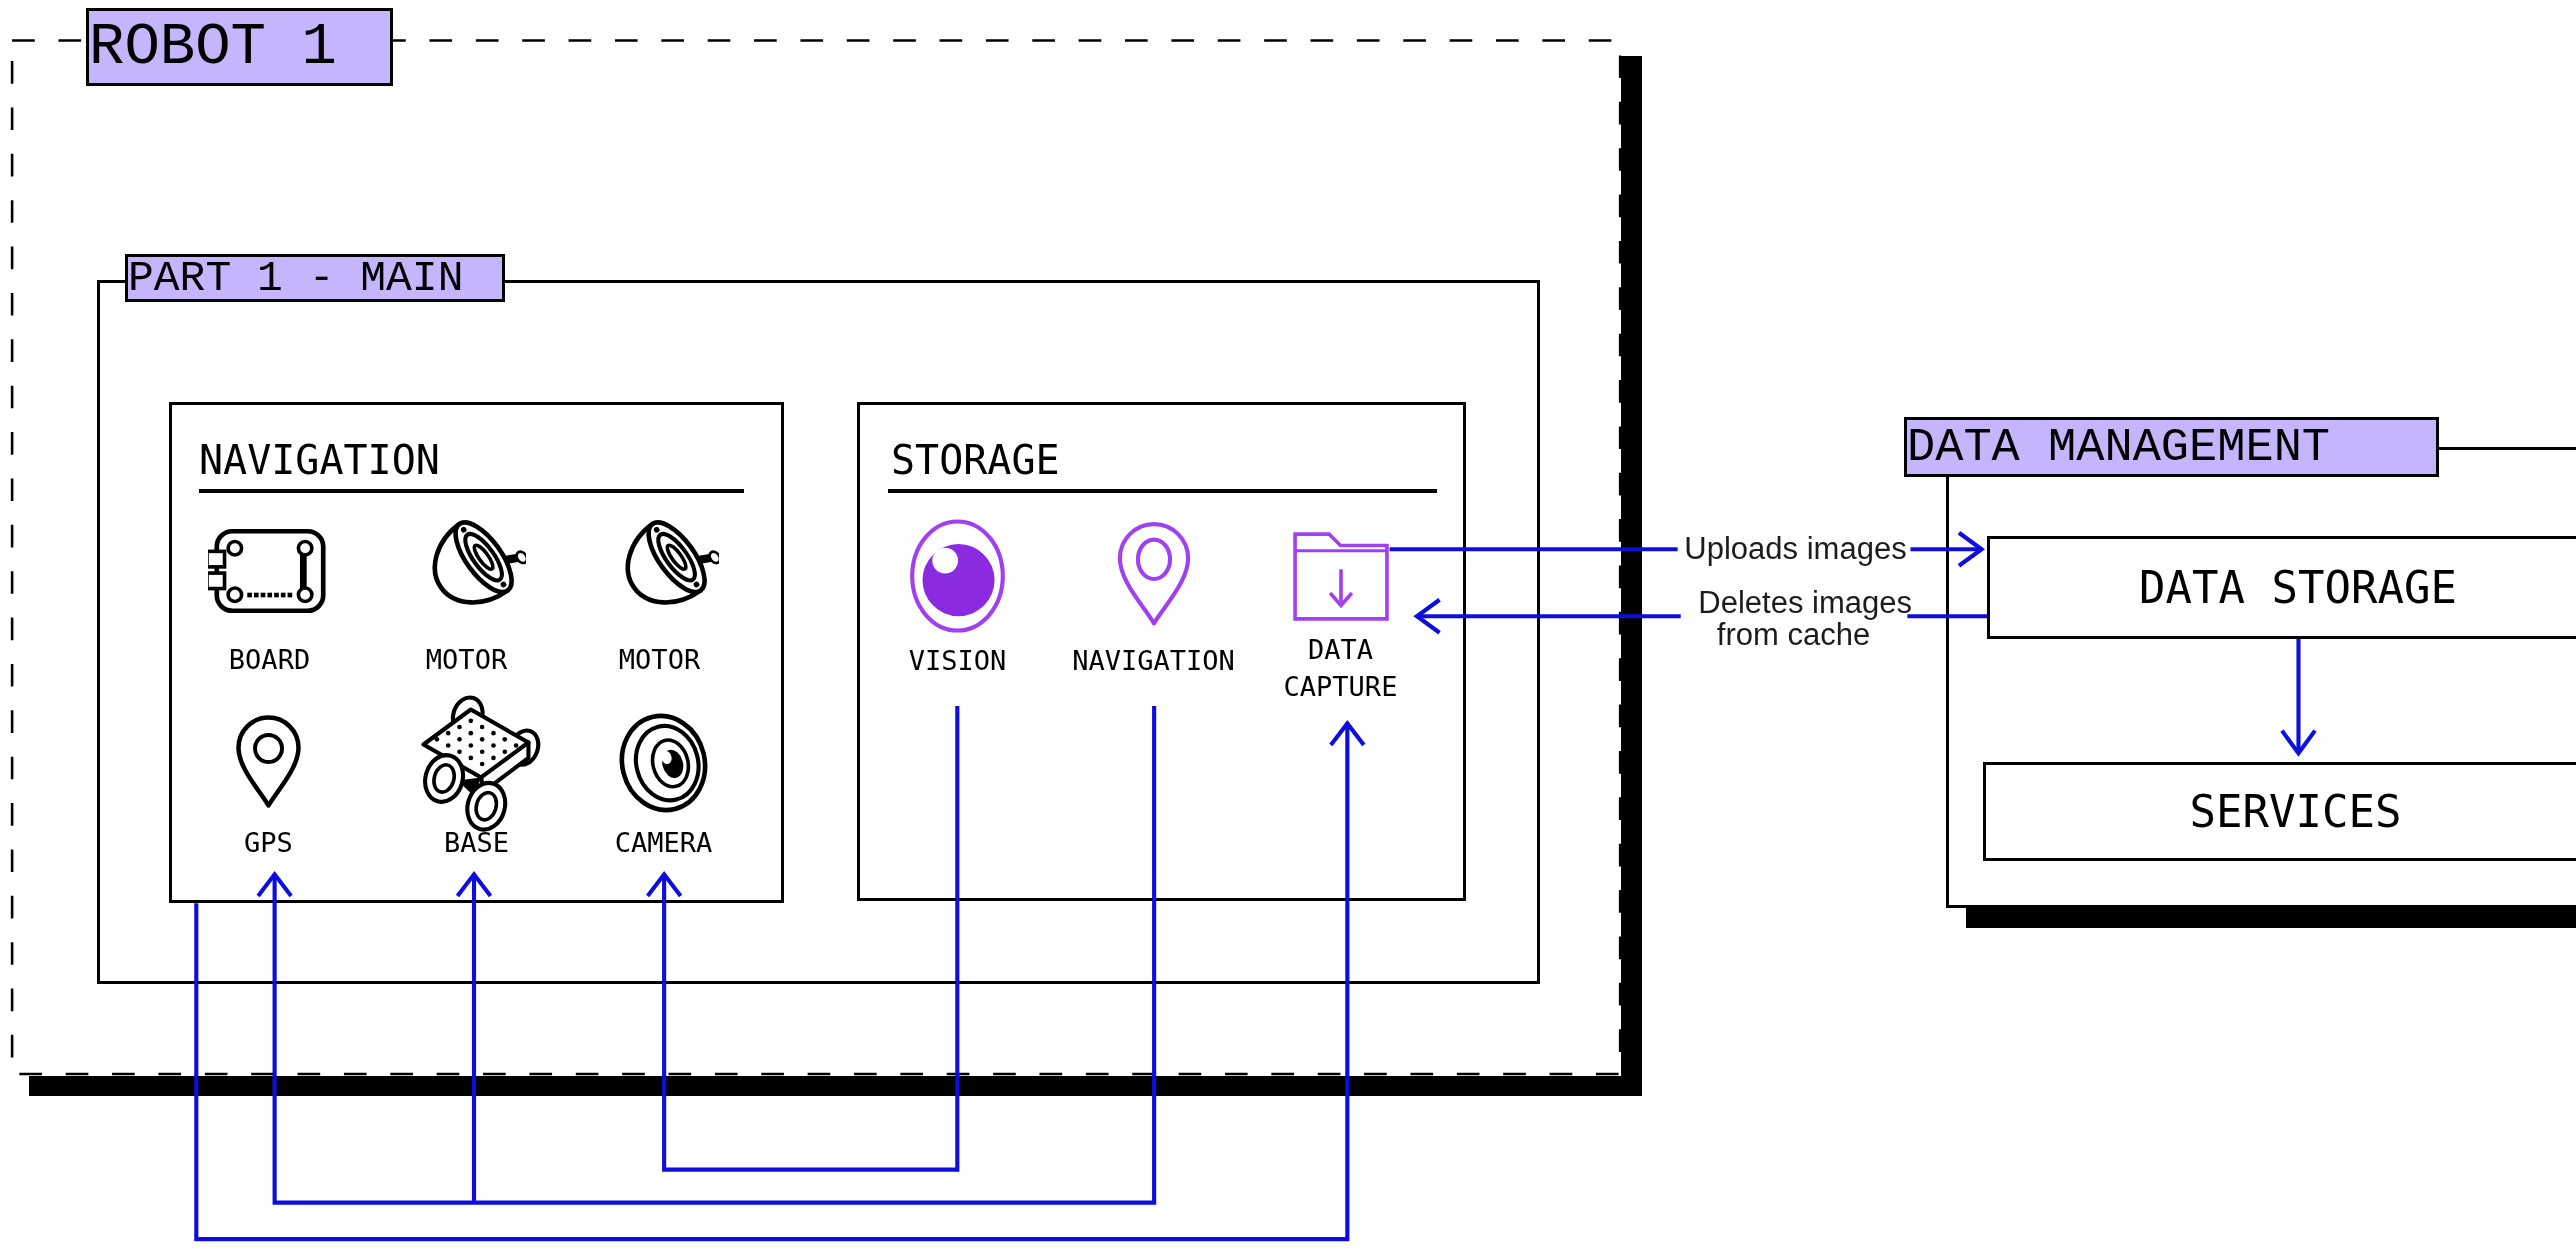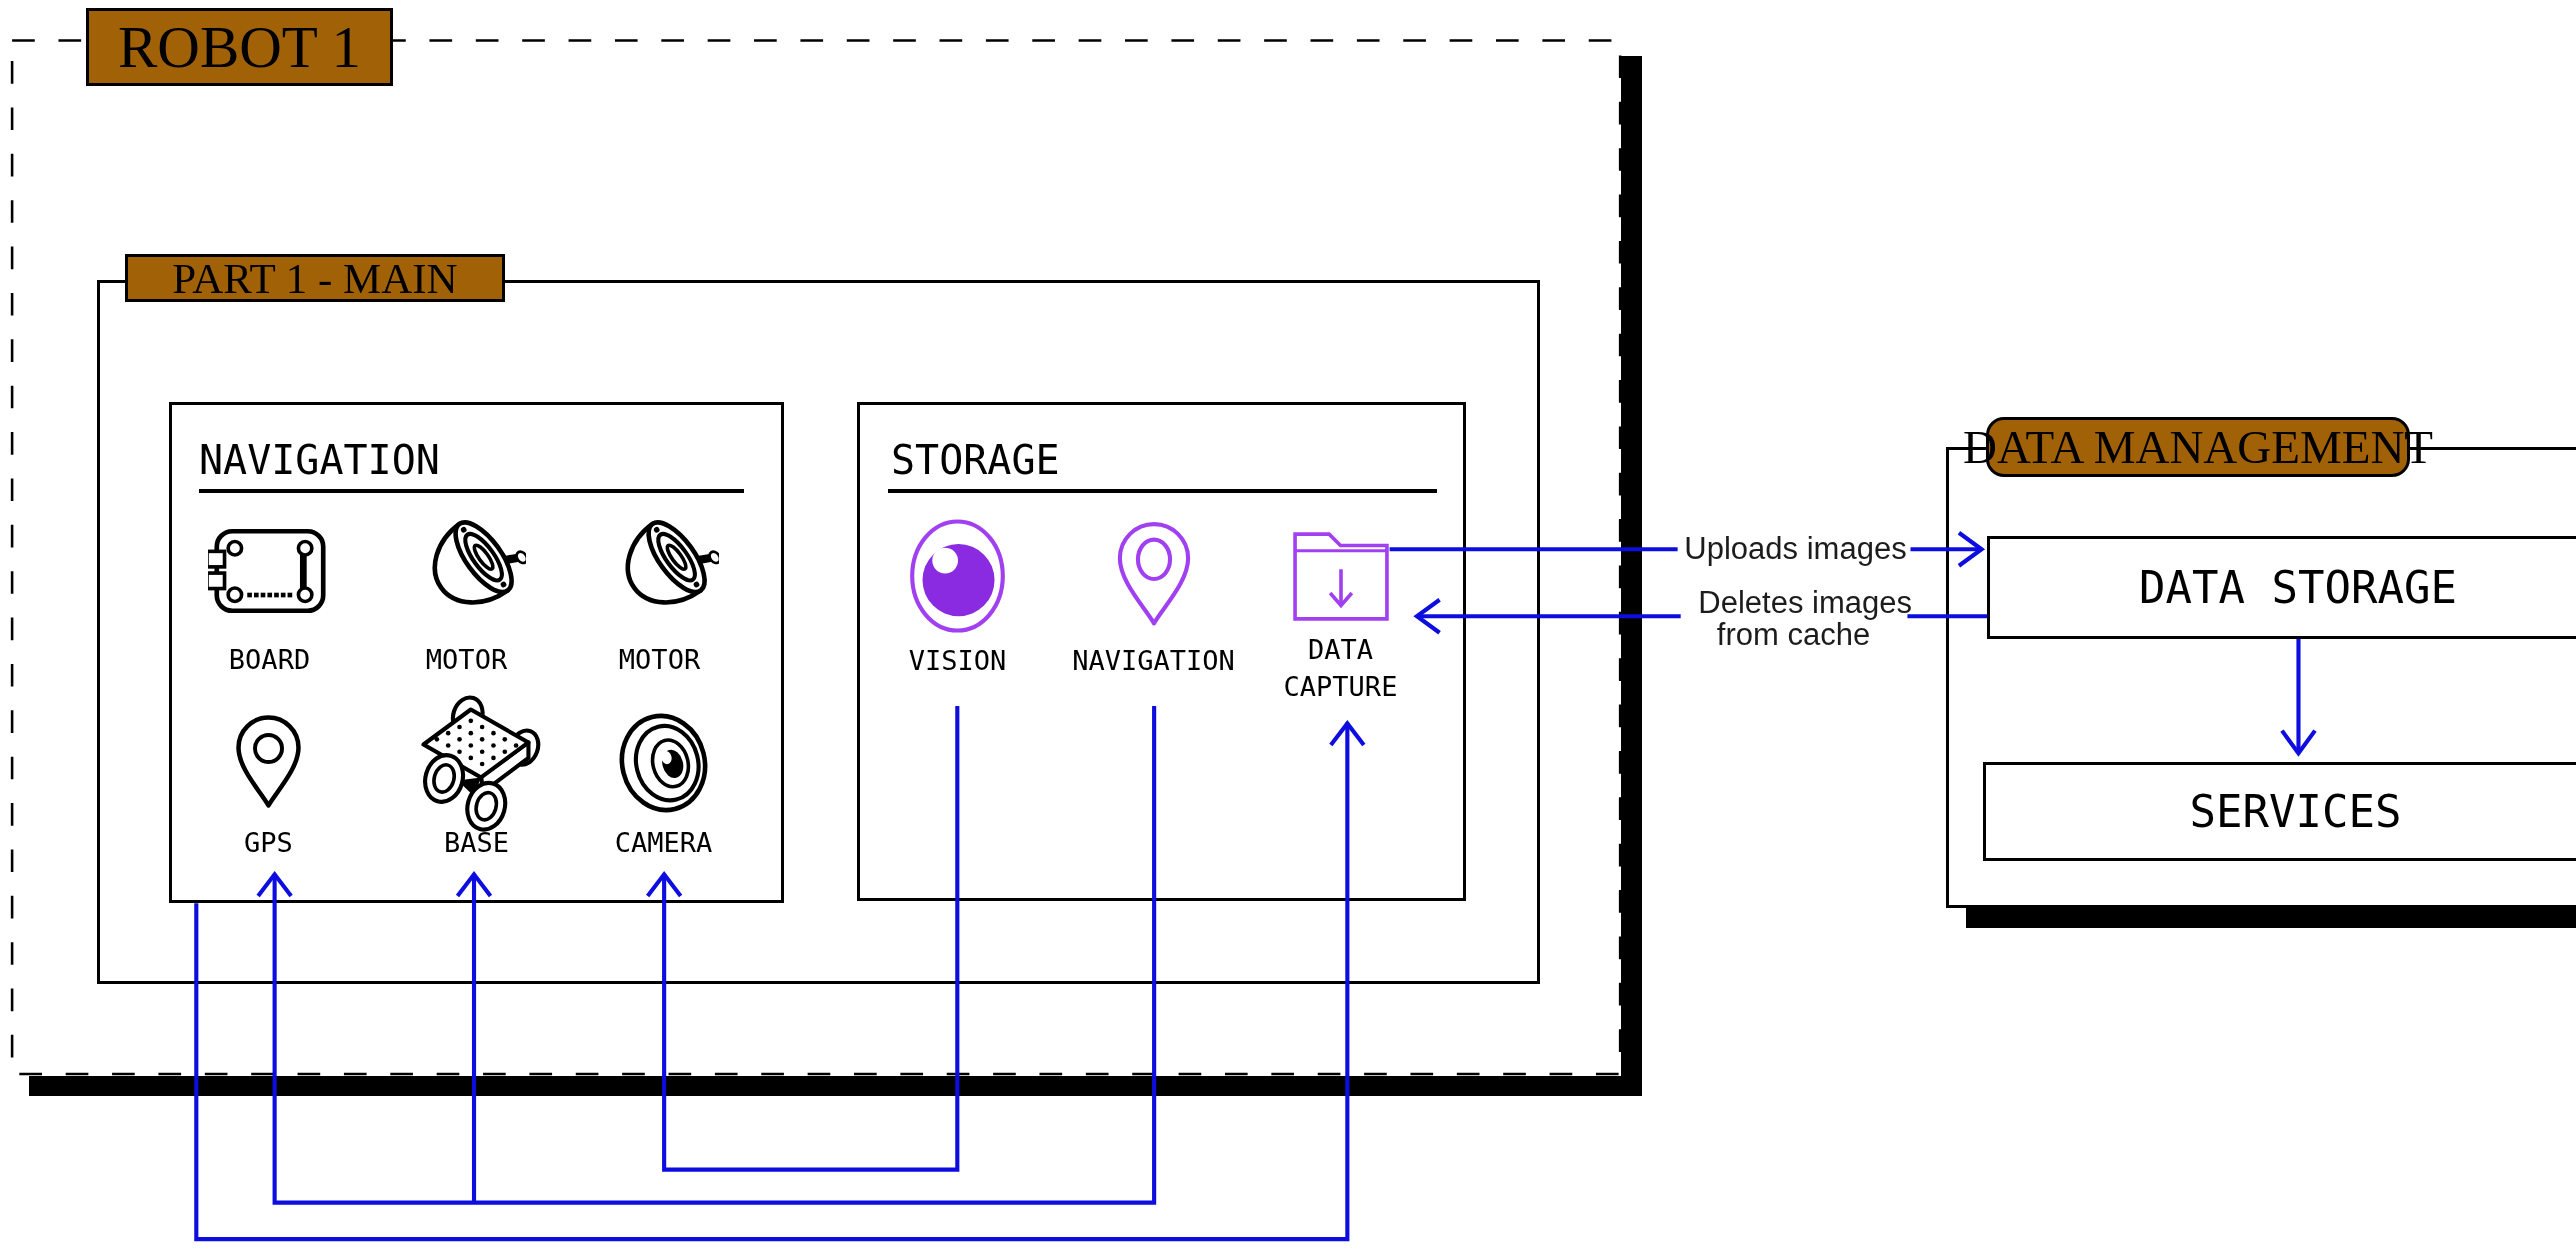--- a/index.html
+++ b/index.html
@@ -15,23 +15,23 @@
     background:#ffffff;
     font-family:"Liberation Sans", sans-serif;
     overflow:hidden;
   }
   svg{display:block;}
   
   .shadow{position:absolute;background:#000;}
   
   .box{position:absolute;border:3.1px solid #000;background:transparent;box-sizing:border-box;}
   .labelbox{
-    position:absolute;border:3.6px solid #000;background:#a16207;box-sizing:border-box;
-    display:flex;align-items:center;justify-content:center;
-    font-family:Liberation Serif, serif;color:#000;white-space:nowrap;
+    position:absolute;border:3.6px solid #000;background:#c4b5fd;box-sizing:border-box;
+    display:flex;align-items:center;justify-content:flex-start;
+    font-family:Liberation Mono, monospace;color:#000;white-space:nowrap;
     z-index:6;
   }
   .fillbox{
     position:absolute;border:3.1px solid #000;background:#ffffff;box-sizing:border-box;
     display:flex;align-items:center;justify-content:center;
     font-family:"DejaVu Sans Mono", monospace;color:#000;white-space:nowrap;
     z-index:4;
   }
   .mono-title{
     position:absolute;font-family:"DejaVu Sans Mono", monospace;color:#000;
@@ -201,21 +201,21 @@
     <line x1="93" y1="72" x2="93" y2="140" stroke="#a040f0" stroke-width="7"></line>
     <path d="M 72 118 L 93 142 L 114 118" fill="none" stroke="#a040f0" stroke-width="7"></path>
   </svg>
 
   <div class="item-label" style="left:865px;top:646px;">VISION</div>
   <div class="item-label" style="left:1061px;top:646px;">NAVIGATION</div>
   <div class="item-label" style="left:1248px;top:635px;">DATA</div>
   <div class="item-label" style="left:1248px;top:672px;">CAPTURE</div>
 
   <div class="box" style="left:1946px;top:447px;width:704px;height:461px;border-width:3.6px;"></div>
-  <div class="labelbox" style="left:1986px;top:417px;width:424px;height:60px;font-size:47px;border-radius:18px;">
+  <div class="labelbox" style="left:1904px;top:417px;width:535px;height:60px;font-size:47px;">
     <span>DATA MANAGEMENT</span>
   </div>
   <div class="fillbox" style="left:1987px;top:536px;width:622px;height:103px;font-size:44px;">
     <span>DATA STORAGE</span>
   </div>
   <div class="fillbox" style="left:1983px;top:762px;width:625px;height:99px;font-size:44px;">
     <span>SERVICES</span>
   </div>
 
   <div class="sans-label" style="left:1681px;top:530px;width:229px;font-size:31px;line-height:38px;">Uploads images</div>

